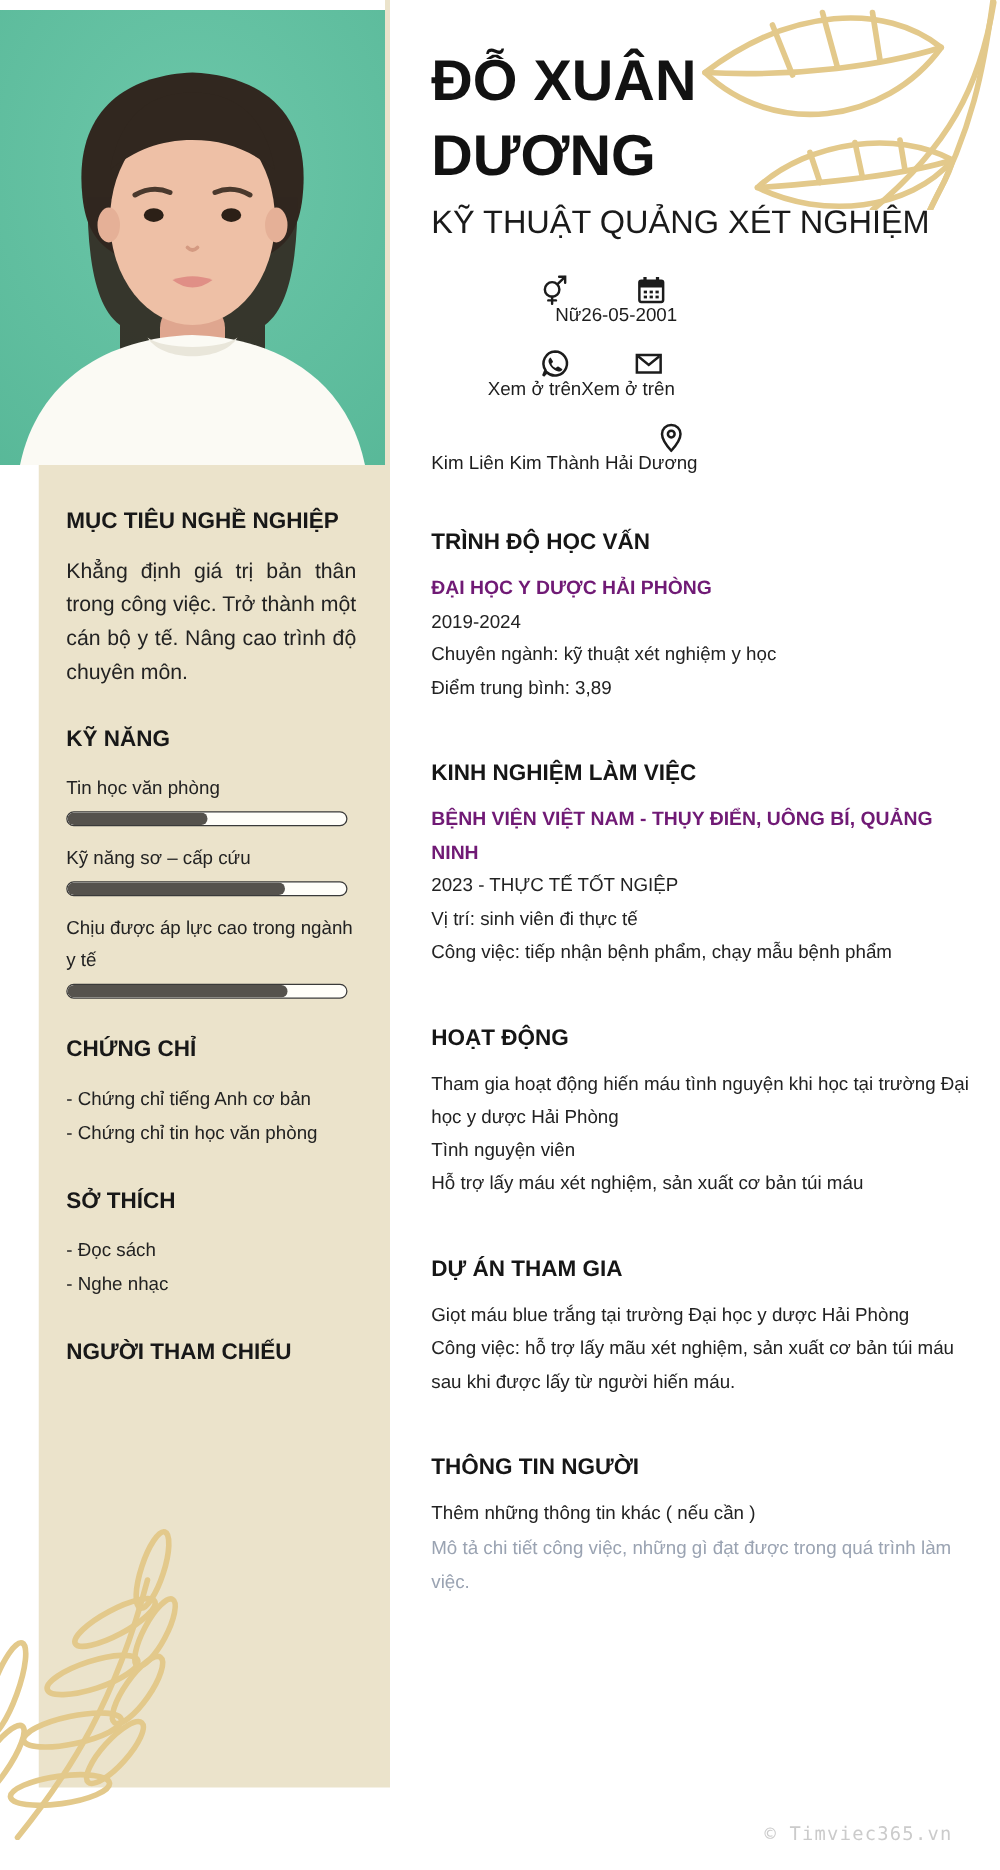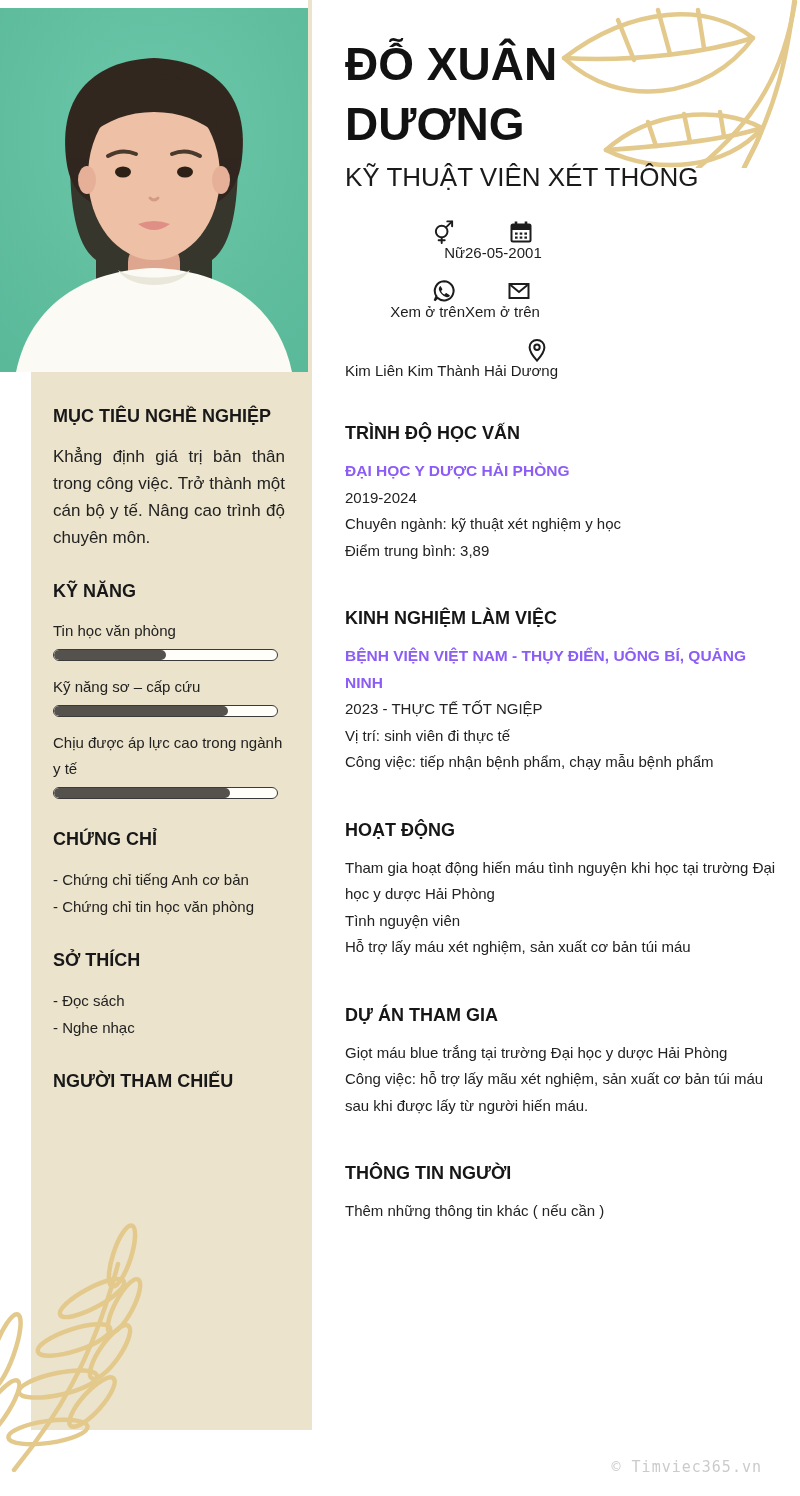--- a/index.html
+++ b/index.html
@@ -29,21 +29,21 @@
   .name{font-size:46px;line-height:60px;font-weight:800;color:#121212;margin:0;max-width:330px;position:relative;z-index:2;}
   .job-title{font-size:26px;line-height:34px;font-weight:400;color:#1a1a1a;margin-top:6px;position:relative;z-index:2;}
   .contact{margin-top:26px;}
   .c-row{display:flex;margin-bottom:18px;}
   .c-item{display:flex;align-items:flex-end;font-size:15px;color:#1d1d1d;flex-direction:column;}
   .c-item .ic{width:24px;height:24px;margin-right:9px;flex:0 0 auto;display:inline-flex;}
   .c-col1{width:120px;}
   .section{margin-top:44px;}
   .section:first-of-type{margin-top:52px;}
   .main-h{font-size:18px;font-weight:bold;color:#161616;margin:0 0 14px 0;}
-  .entry-title{font-size:15.5px;font-weight:bold;line-height:26.5px;color:#8b5cf6;}
+  .entry-title{font-size:15.5px;font-weight:bold;line-height:26.5px;color:#701a75;}
   .m-line{font-size:15px;line-height:26.5px;color:#222;}
   .m-placeholder{font-size:15px;line-height:27px;color:#9aa3b2;}
   
   .leaf-top{position:absolute;left:548px;top:0;z-index:1;}
   .leaf-bottom{position:absolute;left:0;top:1222px;z-index:1;}
   .footer{position:absolute;right:38px;top:1458px;font-family:"DejaVu Sans Mono","Liberation Mono",monospace;font-size:15px;letter-spacing:1px;color:#cbcbcb;}
 </style>
 </head>
 <body>
 
@@ -101,21 +101,21 @@
     <ellipse cx="185" cy="164" rx="8" ry="5.5" fill="#2c2017"></ellipse>
     <path d="M150,190 Q154,194 158,190" stroke="#d49a82" stroke-width="3" fill="none" stroke-linecap="round"></path>
     <path d="M138,216 Q154,210 170,216 Q154,228 138,216 Z" fill="#e08f86"></path>
     <path d="M16,364 C30,296 86,262 154,260 C222,262 278,296 292,364 Z" fill="#fbfaf4"></path>
     <path d="M118,262 C130,282 178,282 190,262 C178,272 130,272 118,262 Z" fill="#e9e6da"></path>
   </svg>
 </div>
 
 <div class="main-col">
   <h1 class="name">ĐỖ XUÂN DƯƠNG</h1>
-  <div class="job-title">KỸ THUẬT VIÊN XÉT THÔNG</div>
+  <div class="job-title">KỸ THUẬT QUẢNG XÉT NGHIỆM</div>
 
   <div class="contact">
     <div class="c-row">
       <div class="c-item c-col1">
         <span class="ic">
           <svg viewBox="0 0 26 26" width="24" height="24" fill="none" stroke="#1c1c1c" stroke-width="2.1" stroke-linecap="round">
             <circle cx="10.5" cy="12.5" r="6.3"></circle>
             <path d="M15.2,8 L21.5,1.8"></path>
               <path d="M16.6,1.5 L21.8,1.5 L21.8,6.7"></path>
             <path d="M10.5,18.8 L10.5,25"></path>
@@ -201,20 +201,21 @@
 
   <div class="section">
     <h2 class="main-h">DỰ ÁN THAM GIA</h2>
     <div class="m-line">Giọt máu blue trắng tại trường Đại học y dược Hải Phòng</div>
     <div class="m-line">Công việc: hỗ trợ lấy mãu xét nghiệm, sản xuất cơ bản túi máu sau khi được lấy từ người hiến máu.</div>
   </div>
 
   <div class="section">
     <h2 class="main-h">THÔNG TIN NGƯỜI</h2>
     <div class="m-line">Thêm những thông tin khác ( nếu cần )</div>
+    <div class="m-placeholder">Mô tả chi tiết công việc, những gì đạt được trong quá trình làm việc.</div>
   </div>
 </div>
 
 <div class="side-content">
   <h2 class="side-h">MỤC TIÊU NGHỀ NGHIỆP</h2>
   <p class="side-p">Khẳng định giá trị bản thân trong công việc. Trở thành một cán bộ y tế. Nâng cao trình độ chuyên môn.</p>
 
   <h2 class="side-h">KỸ NĂNG</h2>
   <div class="skill">
     <div class="skill-label">Tin học văn phòng</div>

